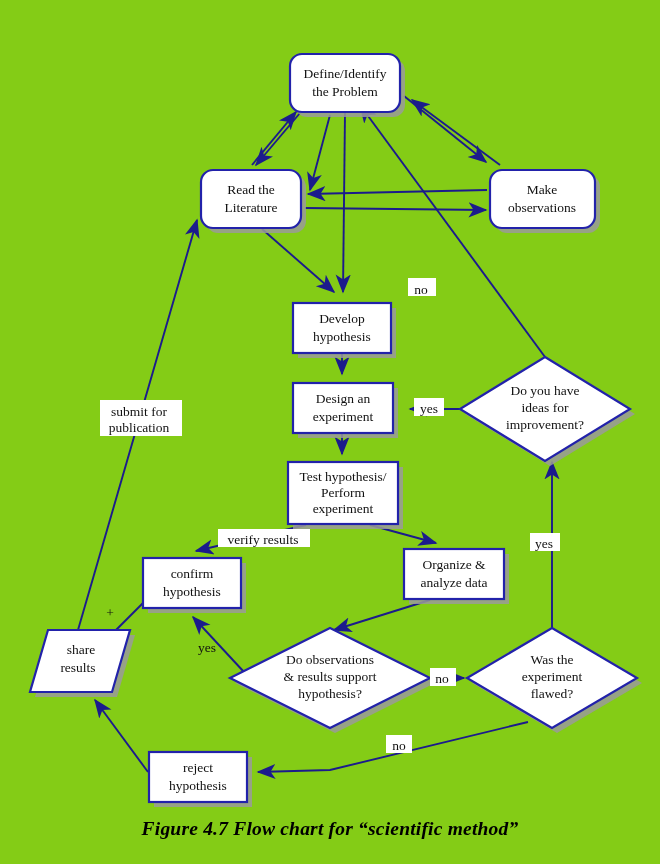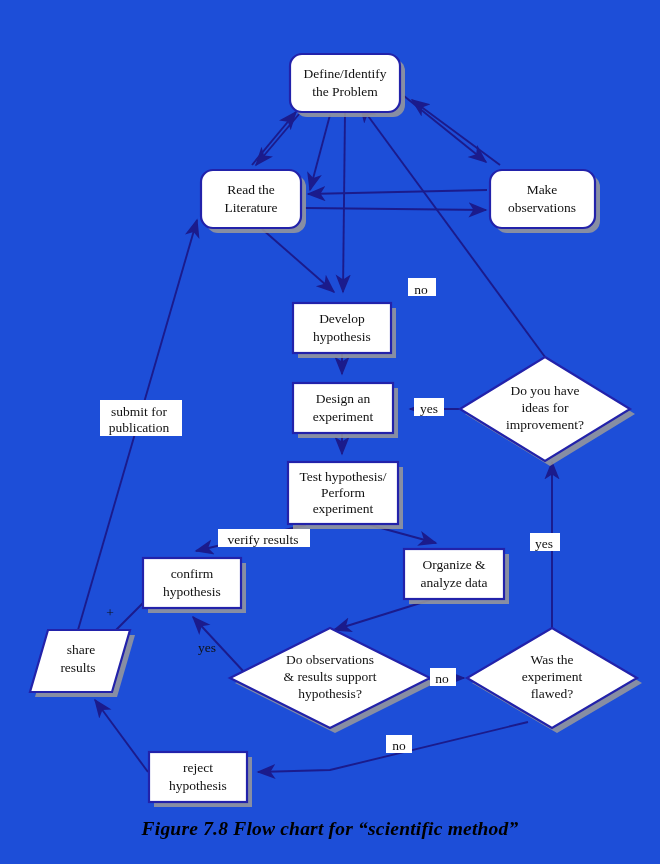--- a/index.html
+++ b/index.html
@@ -4,21 +4,21 @@
 <style>
   html, body {
     margin: 0;
     padding: 0;
     background: #ffffff;
   }
   #page {
     position: relative;
     width: 660px;
     height: 864px;
-    background: #1d4ed8;
+    background: #84cc16;
     font-family: "Liberation Serif", "DejaVu Serif", serif;
     overflow: hidden;
   }
   #flow-svg {
     position: absolute;
     left: 0;
     top: 0;
     width: 660px;
     height: 864px;
   }
@@ -243,15 +243,15 @@
       <text class="edge-label" x="263" y="544">verify results</text>
 
       <text class="edge-label" x="110" y="617">+</text>
 
       <rect x="100" y="400" width="82" height="36" fill="#ffffff" stroke="none"></rect>
       <text class="edge-label" x="139" y="416">submit for</text>
       <text class="edge-label" x="139" y="432">publication</text>
     </g>
   </svg>
 
-  <div class="caption">Figure 7.8 Flow chart for “scientific method”</div>
+  <div class="caption">Figure 4.7 Flow chart for “scientific method”</div>
 
 </div>
 
 </body></html>

